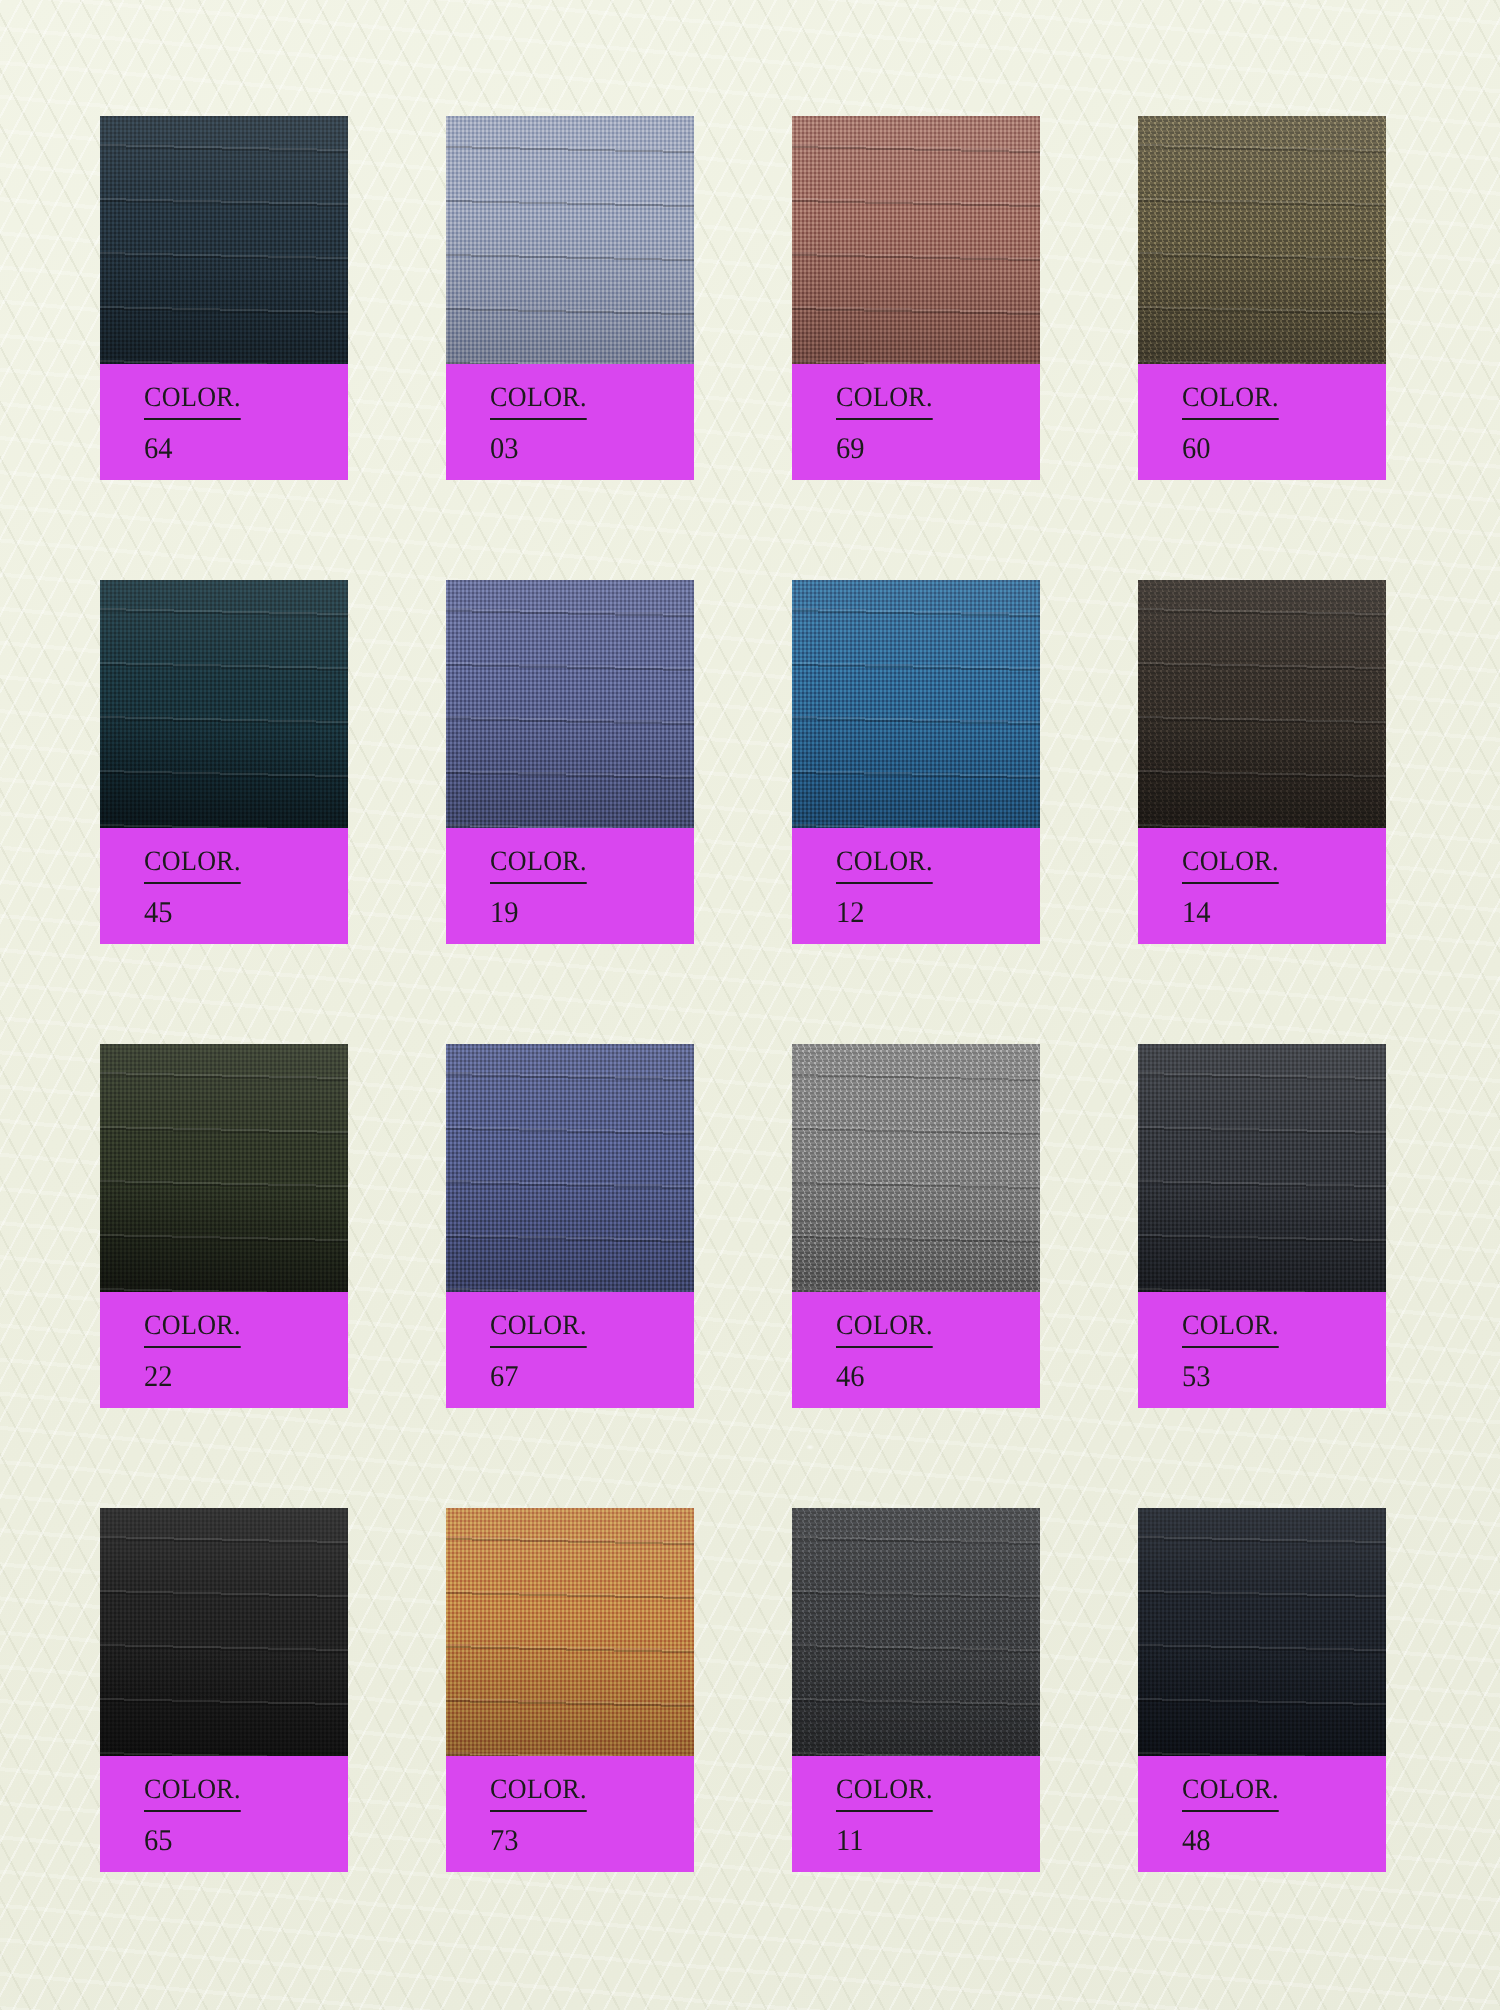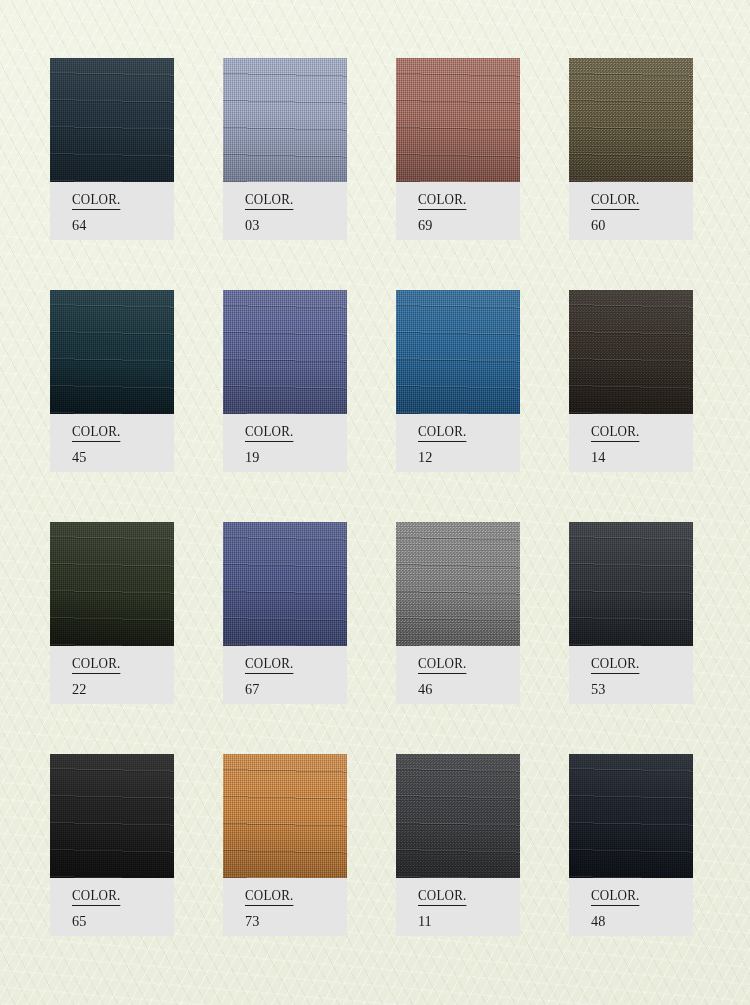--- a/index.html
+++ b/index.html
@@ -101,21 +101,21 @@
       repeating-linear-gradient(0deg,
         rgba(255,255,255,.10) 0px, rgba(255,255,255,.10) 1px,
         rgba(0,0,0,.12) 1px, rgba(0,0,0,.12) 2px);
     background-size:3px 3px, 2px 2px;
   }
 
   
   .label-panel {
     width:124px;
     height:58px;
-    background:#e5e5e5;
+    background:#d946ef;
     padding:8px 0 12px 22px;
   }
   .color-word {
     display:inline-block;
     font-family:"Liberation Serif", serif;
     font-size:14px;
     line-height:15px;
     letter-spacing:.2px;
     color:#1b1b1b;
     border-bottom:1.3px solid #1b1b1b;

